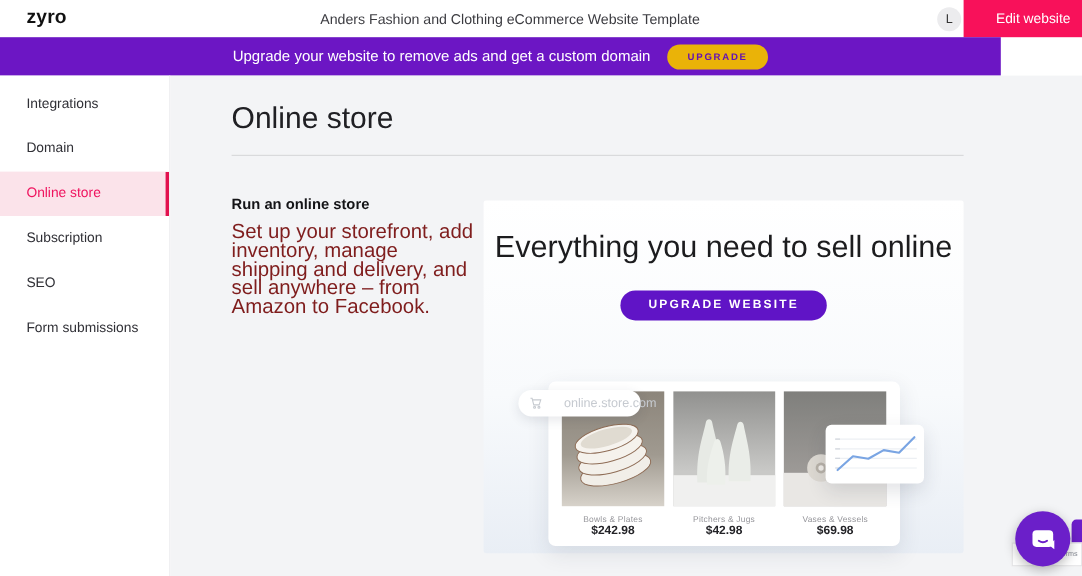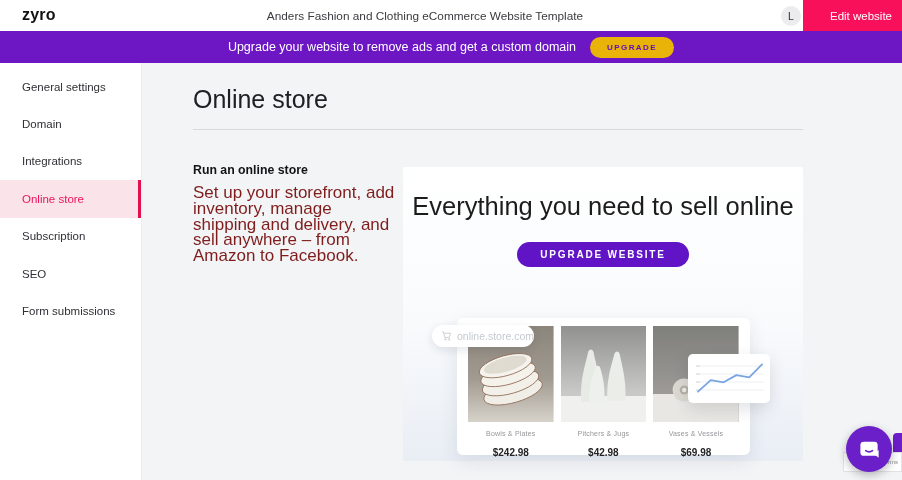--- a/index.html
+++ b/index.html
@@ -11,21 +11,21 @@
   .header{position:absolute;left:0;top:0;width:902px;height:31px;background:#fff;display:flex;align-items:center;}
   .logo{position:absolute;left:22px;top:6px;font-weight:bold;font-size:16px;letter-spacing:.2px;color:#111;cursor:pointer;}
   .header-title{position:absolute;left:0;right:52px;top:0;height:31px;display:flex;align-items:center;justify-content:center;
     font-size:11.8px;font-weight:500;color:#3b3b40;}
   .avatar{position:absolute;left:781px;top:6px;width:20px;height:20px;border-radius:50%;background:#ececee;
     display:flex;align-items:center;justify-content:center;font-size:10.5px;color:#333;cursor:pointer;}
   .edit-btn{position:absolute;left:803px;top:0;width:116px;height:31px;border:none;background:#f8115a;color:#fff;
     font-size:11.5px;font-family:inherit;display:flex;align-items:center;justify-content:center;cursor:pointer;}
 
   
-  .banner{position:absolute;left:0;top:31px;width:902px;height:32px;background:#6c16c4;display:flex;align-items:center;justify-content:center;gap:14px;}
+  .banner{position:absolute;left:0;top:31px;width:834px;height:32px;background:#6c16c4;display:flex;align-items:center;justify-content:center;gap:14px;}
   .banner-msg{color:#fff;font-size:12.5px;}
   .banner-btn{height:21px;padding:0 17px;border:none;border-radius:999px;background:#eab308;color:#6312b4;
     font-size:8px;font-weight:bold;letter-spacing:.18em;font-family:inherit;cursor:pointer;}
 
   
   .sidebar{position:absolute;left:0;top:63px;width:142px;height:417px;background:#fff;border-right:1px solid #ededef;padding-top:5px;}
   .side-item{height:37.4px;display:flex;align-items:center;padding-left:22px;font-size:11.5px;color:#303036;cursor:pointer;}
   .side-item.active{background:#fbe3ea;color:#ef135e;box-shadow:inset -3px 0 0 #e2114e;}
 
   
@@ -44,24 +44,24 @@
   .upgrade-site-btn{display:block;margin:21px auto 0;padding:7px 23px;border:none;border-radius:999px;background:#6014c6;
     color:#fff;font-size:10px;font-weight:bold;letter-spacing:.18em;font-family:inherit;cursor:pointer;}
 
   
   .store-card{position:absolute;left:54px;top:151px;width:293px;height:137px;background:#fff;border-radius:6px;
     box-shadow:0 6px 18px rgba(40,50,70,.10);padding:8px 11px 0;}
   .prod-row{display:flex;gap:7px;}
   .prod{width:85.6px;text-align:center;}
   .prod-img{width:100%;height:96px;overflow:hidden;display:block;}
   .prod-name{margin-top:8px;font-size:7px;letter-spacing:.2px;color:#96969b;}
-  .prod-price{margin-top:10px;font-size:10px;font-weight:bold;color:#232327;}
+  .prod-price{margin-top:0;font-size:10px;font-weight:bold;color:#232327;}
 
   .url-pill{position:absolute;left:29px;top:158px;width:102px;height:22px;border-radius:999px;background:#fff;
-    box-shadow:0 3px 10px rgba(40,50,70,.12);display:flex;align-items:center;gap:5px;padding-left:9px;z-index:2;}
+    box-shadow:0 3px 10px rgba(40,50,70,.12);display:flex;align-items:center;gap:18px;padding-left:9px;z-index:2;}
   .url-pill span{font-size:10.5px;color:#c6cad0;}
 
   .chart-card{position:absolute;left:285px;top:187px;width:82px;height:49px;background:#fff;border-radius:5px;
     box-shadow:0 6px 16px rgba(40,50,70,.14);z-index:2;}
 
   
   .side-tab{position:absolute;left:893px;top:433px;width:9px;height:26px;background:#6c1ec9;border-radius:4px 0 0 4px;}
   .recaptcha{position:absolute;left:843px;top:452px;width:59px;height:20px;background:#fff;border:1px solid #e3e3e5;
     font-size:6px;color:#8b8f98;display:flex;align-items:center;justify-content:flex-end;padding-right:3px;overflow:hidden;white-space:nowrap;}
   .chat-btn{position:absolute;left:846px;top:426px;width:46px;height:46px;border-radius:50%;background:#6b1fc9;border:none;
@@ -78,23 +78,22 @@
     <div class="avatar">L</div>
     <button class="edit-btn">Edit website</button>
   </div>
 
   <div class="banner">
     <span class="banner-msg">Upgrade your website to remove ads and get a custom domain</span>
     <button class="banner-btn">UPGRADE</button>
   </div>
 
   <nav class="sidebar">
-    <div class="side-item">General settings</div>
+    <div class="side-item">Integrations</div>
     <div class="side-item">Domain</div>
-    <div class="side-item">Integrations</div>
     <div class="side-item active">Online store</div>
     <div class="side-item">Subscription</div>
     <div class="side-item">SEO</div>
     <div class="side-item">Form submissions</div>
   </nav>
 
   <main class="main">
     <h1 class="page-title">Online store</h1>
     <div class="title-divider"></div>
 

